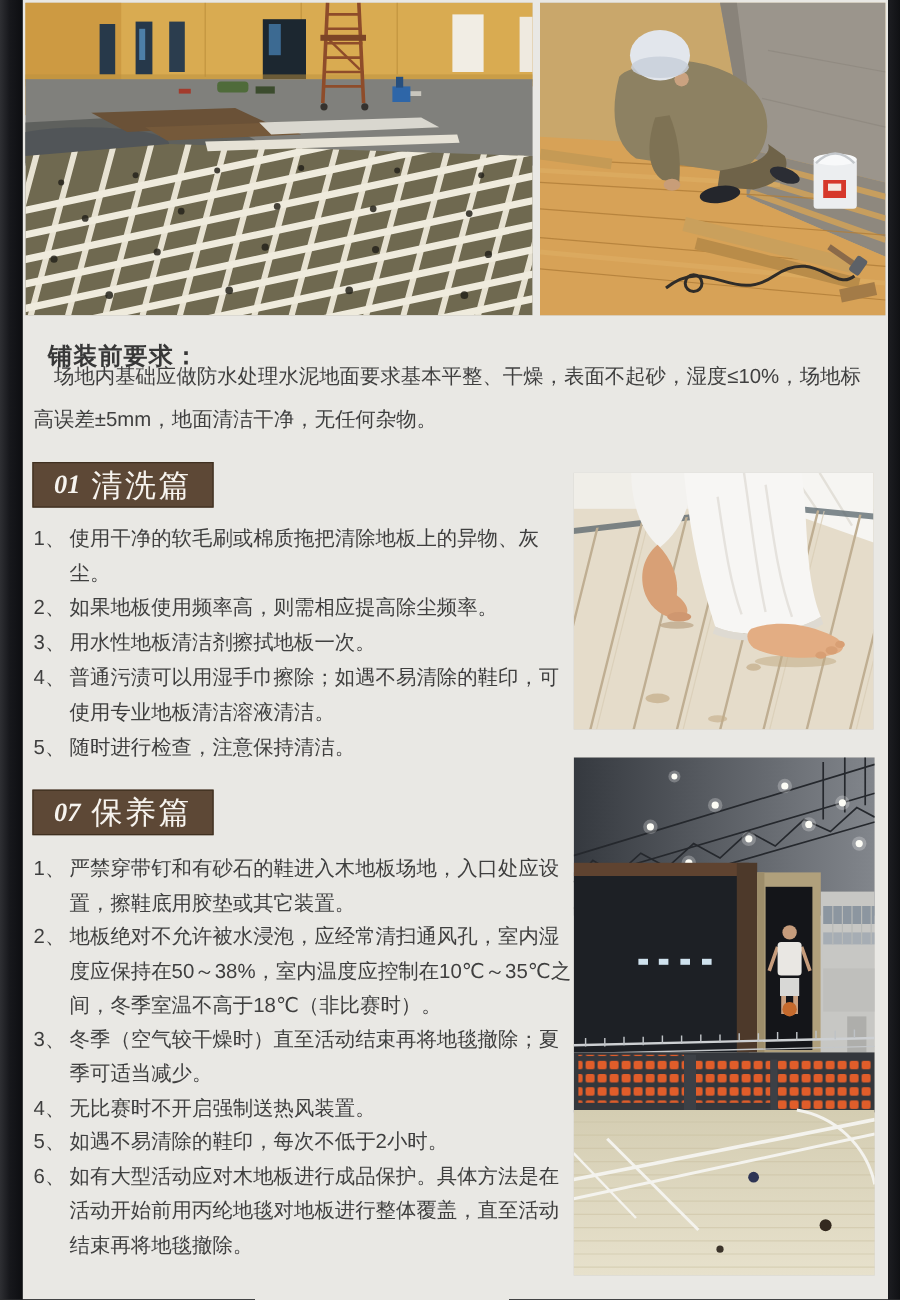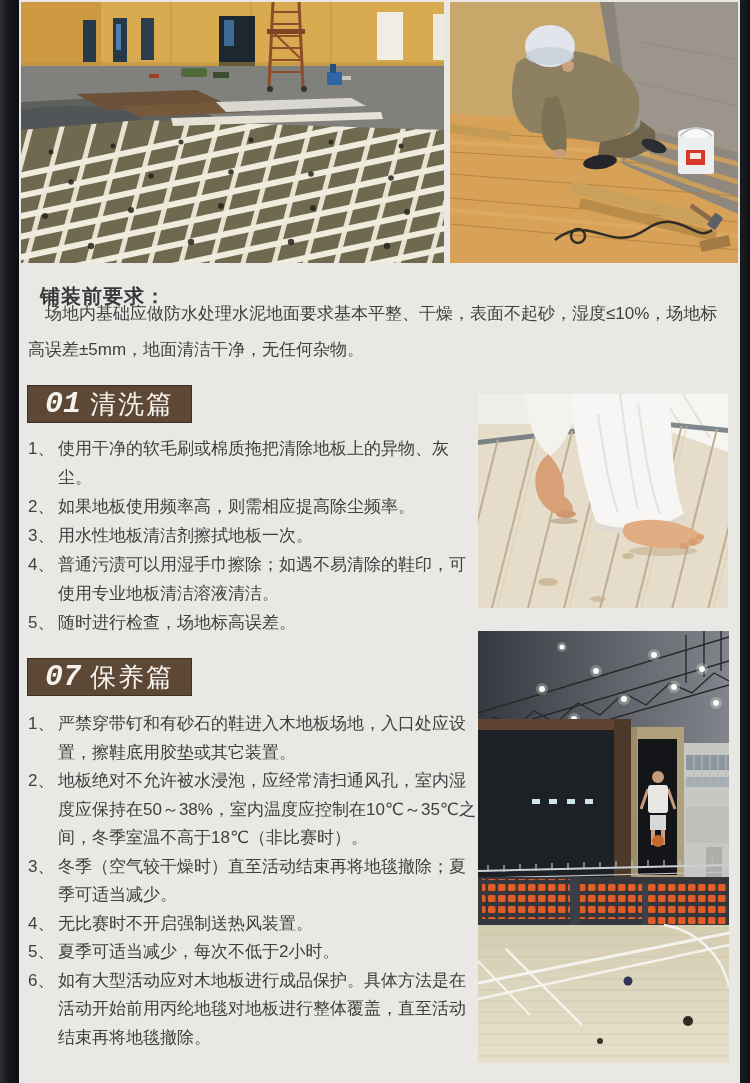--- a/index.html
+++ b/index.html
@@ -11,21 +11,21 @@
   .photo svg{display:block;width:100%;height:100%;}
   .photo-left{left:2px;top:2px;width:423px;height:261px;}
   .photo-right{left:431px;top:2px;width:288px;height:261px;}
   .photo-feet{left:459px;top:394px;width:250px;height:214px;}
   .photo-gym{left:459px;top:631px;width:251px;height:432px;}
   .intro-heading{position:absolute;left:9px;top:271px;margin:12px;font-size:20px;font-weight:bold;color:#373737;letter-spacing:1px;}
   .intro-body{position:absolute;left:9px;top:296px;width:702px;margin:0;font-size:17px;line-height:36px;color:#3f3f3f;text-indent:1em;}
   .badge{position:absolute;left:8px;height:38px;background:#5d4836;border:1px solid #3f3020;color:#f6f3ee;
          display:inline-flex;align-items:center;padding:0 17px;box-sizing:border-box;}
   .badge-1{top:385px;} .badge-2{top:658px;}
-  .badge-num{font-style:italic;font-weight:bold;font-size:30px;margin-right:9px;font-family:Liberation Mono, monospace;}
+  .badge-num{font-style:italic;font-weight:bold;font-size:22px;margin-right:9px;font-family:Liberation Serif, serif;}
   .badge-title{font-size:26px;letter-spacing:2px;}
   .list{position:absolute;left:9px;width:454px;color:#3f3f3f;font-size:17px;}
   .list-1{top:434px;} .list-2{top:710px;}
   .li{display:flex;}
   .list-1 .li{line-height:29px;}
   .list-2 .li{line-height:28.5px;}
   .marker{flex:0 0 30px;}
   .txt{flex:1;}
 </style>
 </head>
@@ -176,21 +176,21 @@
       <div class="li">
           <span class="marker">3、</span>
           <span class="txt">用水性地板清洁剂擦拭地板一次。</span>
         </div>
       <div class="li">
           <span class="marker">4、</span>
           <span class="txt">普通污渍可以用湿手巾擦除；如遇不易清除的鞋印，可使用专业地板清洁溶液清洁。</span>
         </div>
       <div class="li">
           <span class="marker">5、</span>
-          <span class="txt">随时进行检查，场地标高误差。</span>
+          <span class="txt">随时进行检查，注意保持清洁。</span>
         </div>
     </div>
 
     <div class="photo photo-feet">
       <svg viewBox="0 0 250 214" preserveAspectRatio="none">
         <rect width="250" height="214" fill="#e5dcca"></rect>
         <rect width="250" height="30" fill="#f0eee8"></rect>
         <polygon points="140,0 250,0 250,58 170,30" fill="#f6f5f2"></polygon>
         <g stroke="#e3e0d9" stroke-width="2" fill="none">
             <path d="M205,0 L232,44 M182,0 L205,34"></path>
@@ -247,21 +247,21 @@
       <div class="li">
           <span class="marker">3、</span>
           <span class="txt">冬季（空气较干燥时）直至活动结束再将地毯撤除；夏季可适当减少。</span>
         </div>
       <div class="li">
           <span class="marker">4、</span>
           <span class="txt">无比赛时不开启强制送热风装置。</span>
         </div>
       <div class="li">
           <span class="marker">5、</span>
-          <span class="txt">夏季可适当减少，每次不低于2小时。</span>
+          <span class="txt">如遇不易清除的鞋印，每次不低于2小时。</span>
         </div>
       <div class="li">
           <span class="marker">6、</span>
           <span class="txt">如有大型活动应对木地板进行成品保护。具体方法是在活动开始前用丙纶地毯对地板进行整体覆盖，直至活动结束再将地毯撤除。</span>
         </div>
     </div>
 
     <div class="photo photo-gym">
       <svg viewBox="0 0 251 432" preserveAspectRatio="none">
         <defs>

